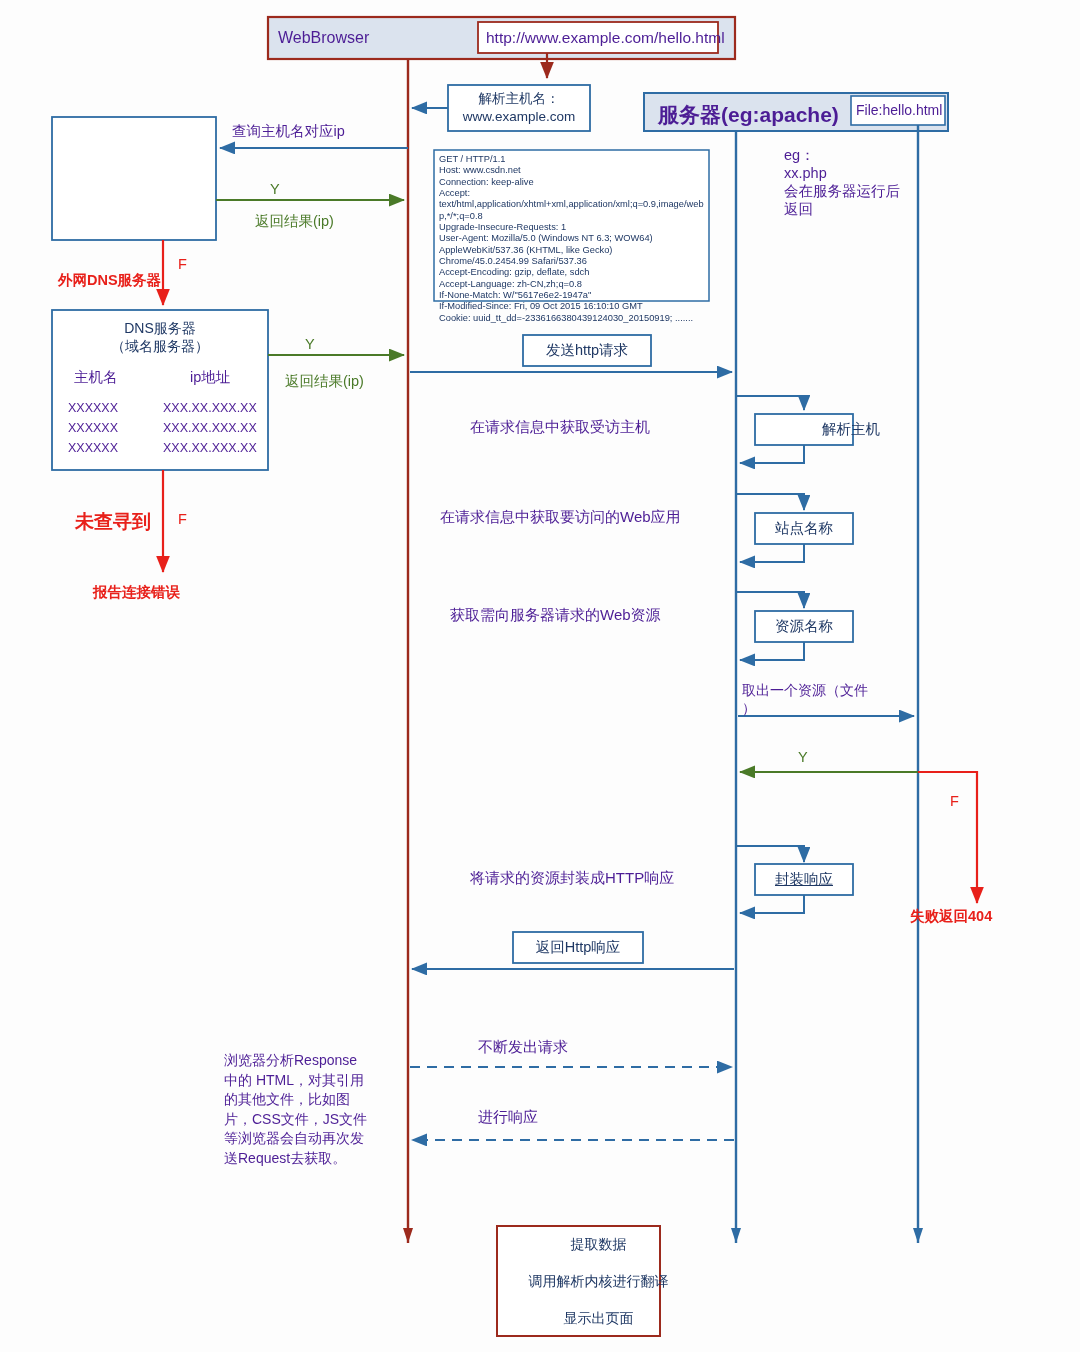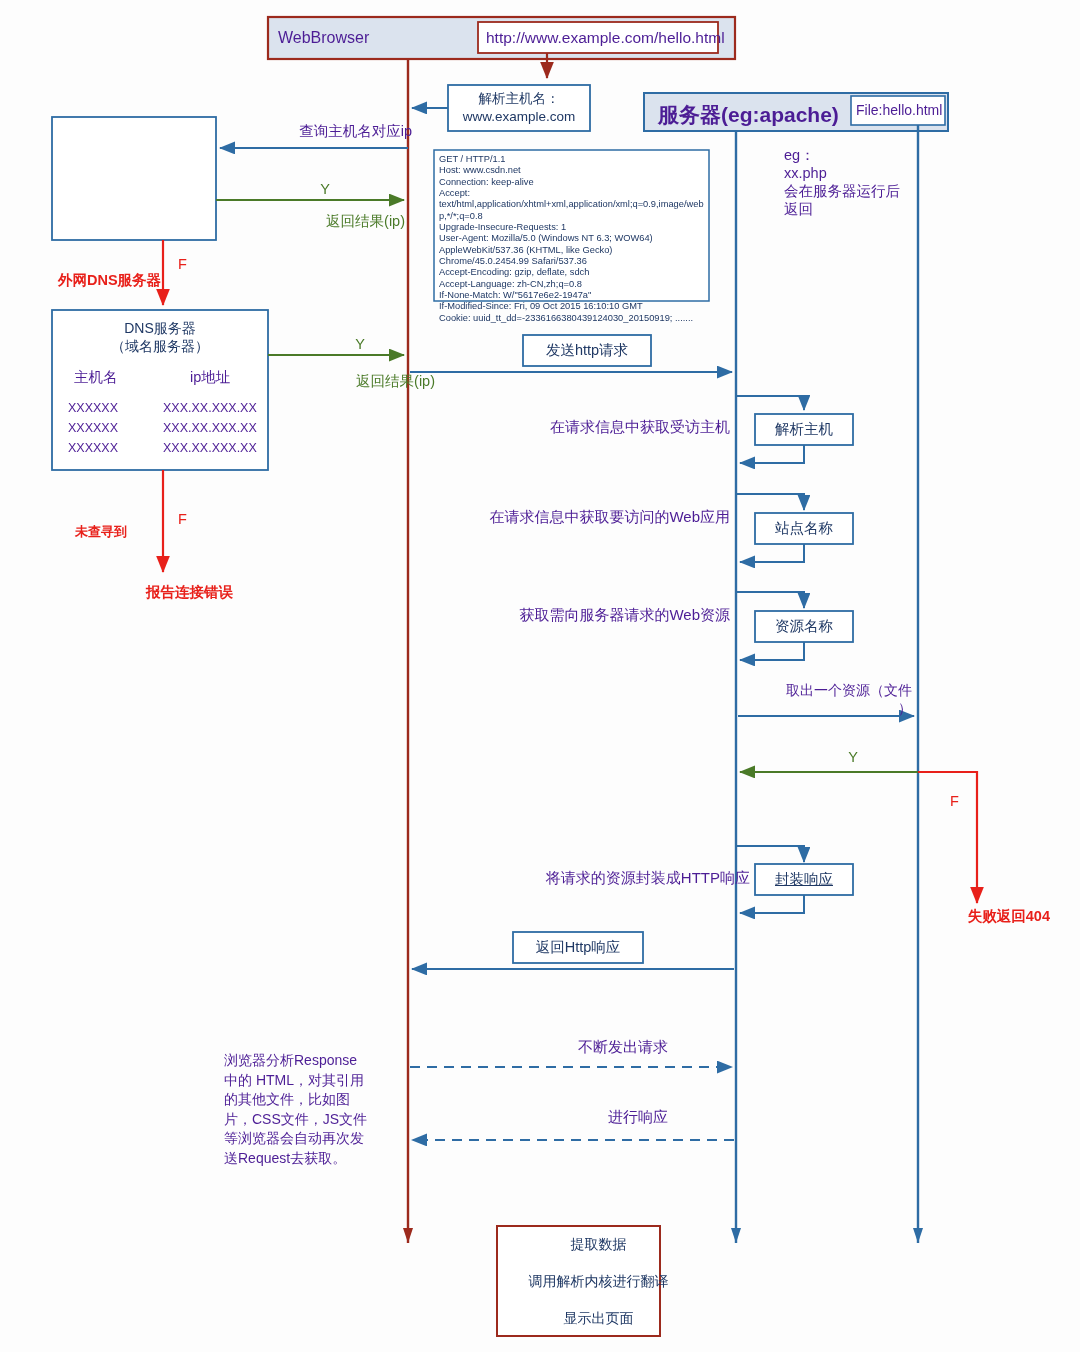--- a/index.html
+++ b/index.html
@@ -3,21 +3,21 @@
 <meta charset="utf-8">
 <style>
   html,body{margin:0;padding:0;background:#ffffff;}
   body{
     font-family:"Liberation Sans","DejaVu Sans",sans-serif;
     width:1080px;height:1352px;overflow:hidden;
   }
   #sheet{position:relative;width:1080px;height:1352px;background:#fdfdfd;}
   svg{position:absolute;top:0;left:0;width:1080px;height:1352px;}
   .lbl{position:absolute;font-family:"Liberation Sans","DejaVu Sans",sans-serif;color:#4c1d95;line-height:1.25;}
-  .ctr{text-align:right;}
+  .ctr{text-align:left;}
   .green{color:#4a7a28;}
   .red{color:#e8201a;}
   .darkred{color:#9c2a1d;margin-left:20px;}
   .boxtxt{position:absolute;color:#1f3864;text-align:center;line-height:1.3;
           display:flex;flex-direction:column;align-items:center;justify-content:center;}
   .httpblk{position:absolute;color:#1f3864;font-size:9.3px;line-height:1.22;
            white-space:pre-wrap;word-break:break-all;}
 </style>
 </head>
 <body>
@@ -143,21 +143,21 @@
 <div class="lbl" style="left:68px;top:401px;font-size:12.5px;">XXXXXX</div>
 <div class="lbl" style="left:163px;top:401px;font-size:12.5px;">XXX.XX.XXX.XX</div>
 <div class="lbl" style="left:68px;top:421px;font-size:12.5px;">XXXXXX</div>
 <div class="lbl" style="left:163px;top:421px;font-size:12.5px;">XXX.XX.XXX.XX</div>
 <div class="lbl" style="left:68px;top:441px;font-size:12.5px;">XXXXXX</div>
 <div class="lbl" style="left:163px;top:441px;font-size:12.5px;">XXX.XX.XXX.XX</div>
 
 <div class="lbl ctr green" style="left:305px;top:335px;width:60px;font-size:14.5px;">Y</div>
 <div class="lbl ctr green" style="left:285px;top:372px;width:150px;font-size:14.5px;">返回结果(ip)</div>
 
-<div class="lbl red" style="left:75px;top:524px;font-size:13px;font-weight:bold;text-align:right;">未查寻到</div>
+<div class="lbl red" style="left:75px;top:510px;font-size:19px;font-weight:bold;text-align:right;">未查寻到</div>
 <div class="lbl red" style="left:178px;top:510px;font-size:14.5px;">F</div>
 <div class="lbl ctr red" style="left:93px;top:583px;width:140px;font-size:14.5px;font-weight:bold;">报告连接错误</div>
 
 <div class="httpblk" style="left:439px;top:154px;width:266px;height:143px;">GET / HTTP/1.1
 Host: www.csdn.net
 Connection: keep-alive
 Accept:
 text/html,application/xhtml+xml,application/xml;q=0.9,image/webp,*/*;q=0.8
 Upgrade-Insecure-Requests: 1
 User-Agent: Mozilla/5.0 (Windows NT 6.3; WOW64)
@@ -173,21 +173,21 @@
 xx.php
 会在服务器运行后
 返回</div>
 
 <div class="boxtxt" style="left:523px;top:335px;width:128px;height:31px;font-size:14.5px;">发送http请求</div>
 
 <div class="lbl ctr" style="left:470px;top:418px;width:260px;font-size:15px;">在请求信息中获取受访主机</div>
 <div class="lbl ctr" style="left:440px;top:508px;width:290px;font-size:15px;">在请求信息中获取要访问的Web应用</div>
 <div class="lbl ctr" style="left:450px;top:606px;width:280px;font-size:15px;">获取需向服务器请求的Web资源</div>
 
-<div class="boxtxt" style="left:755px;top:414px;width:98px;height:31px;font-size:14.5px;">解析主机</div>
+<div class="boxtxt" style="left:755px;top:414px;width:98px;height:31px;font-size:14.5px;padding-left:47px;">解析主机</div>
 <div class="boxtxt" style="left:755px;top:513px;width:98px;height:31px;font-size:14.5px;">站点名称</div>
 <div class="boxtxt" style="left:755px;top:611px;width:98px;height:31px;font-size:14.5px;">资源名称</div>
 <div class="boxtxt" style="left:755px;top:864px;width:98px;height:31px;font-size:14.5px;text-decoration:underline;">封装响应</div>
 
 <div class="lbl ctr" style="left:742px;top:682px;width:170px;font-size:14px;white-space:pre-line;">取出一个资源（文件
 ）</div>
 
 <div class="lbl ctr green" style="left:798px;top:748px;width:60px;font-size:14.5px;">Y</div>
 
 <div class="lbl red" style="left:950px;top:792px;font-size:14.5px;">F</div>

